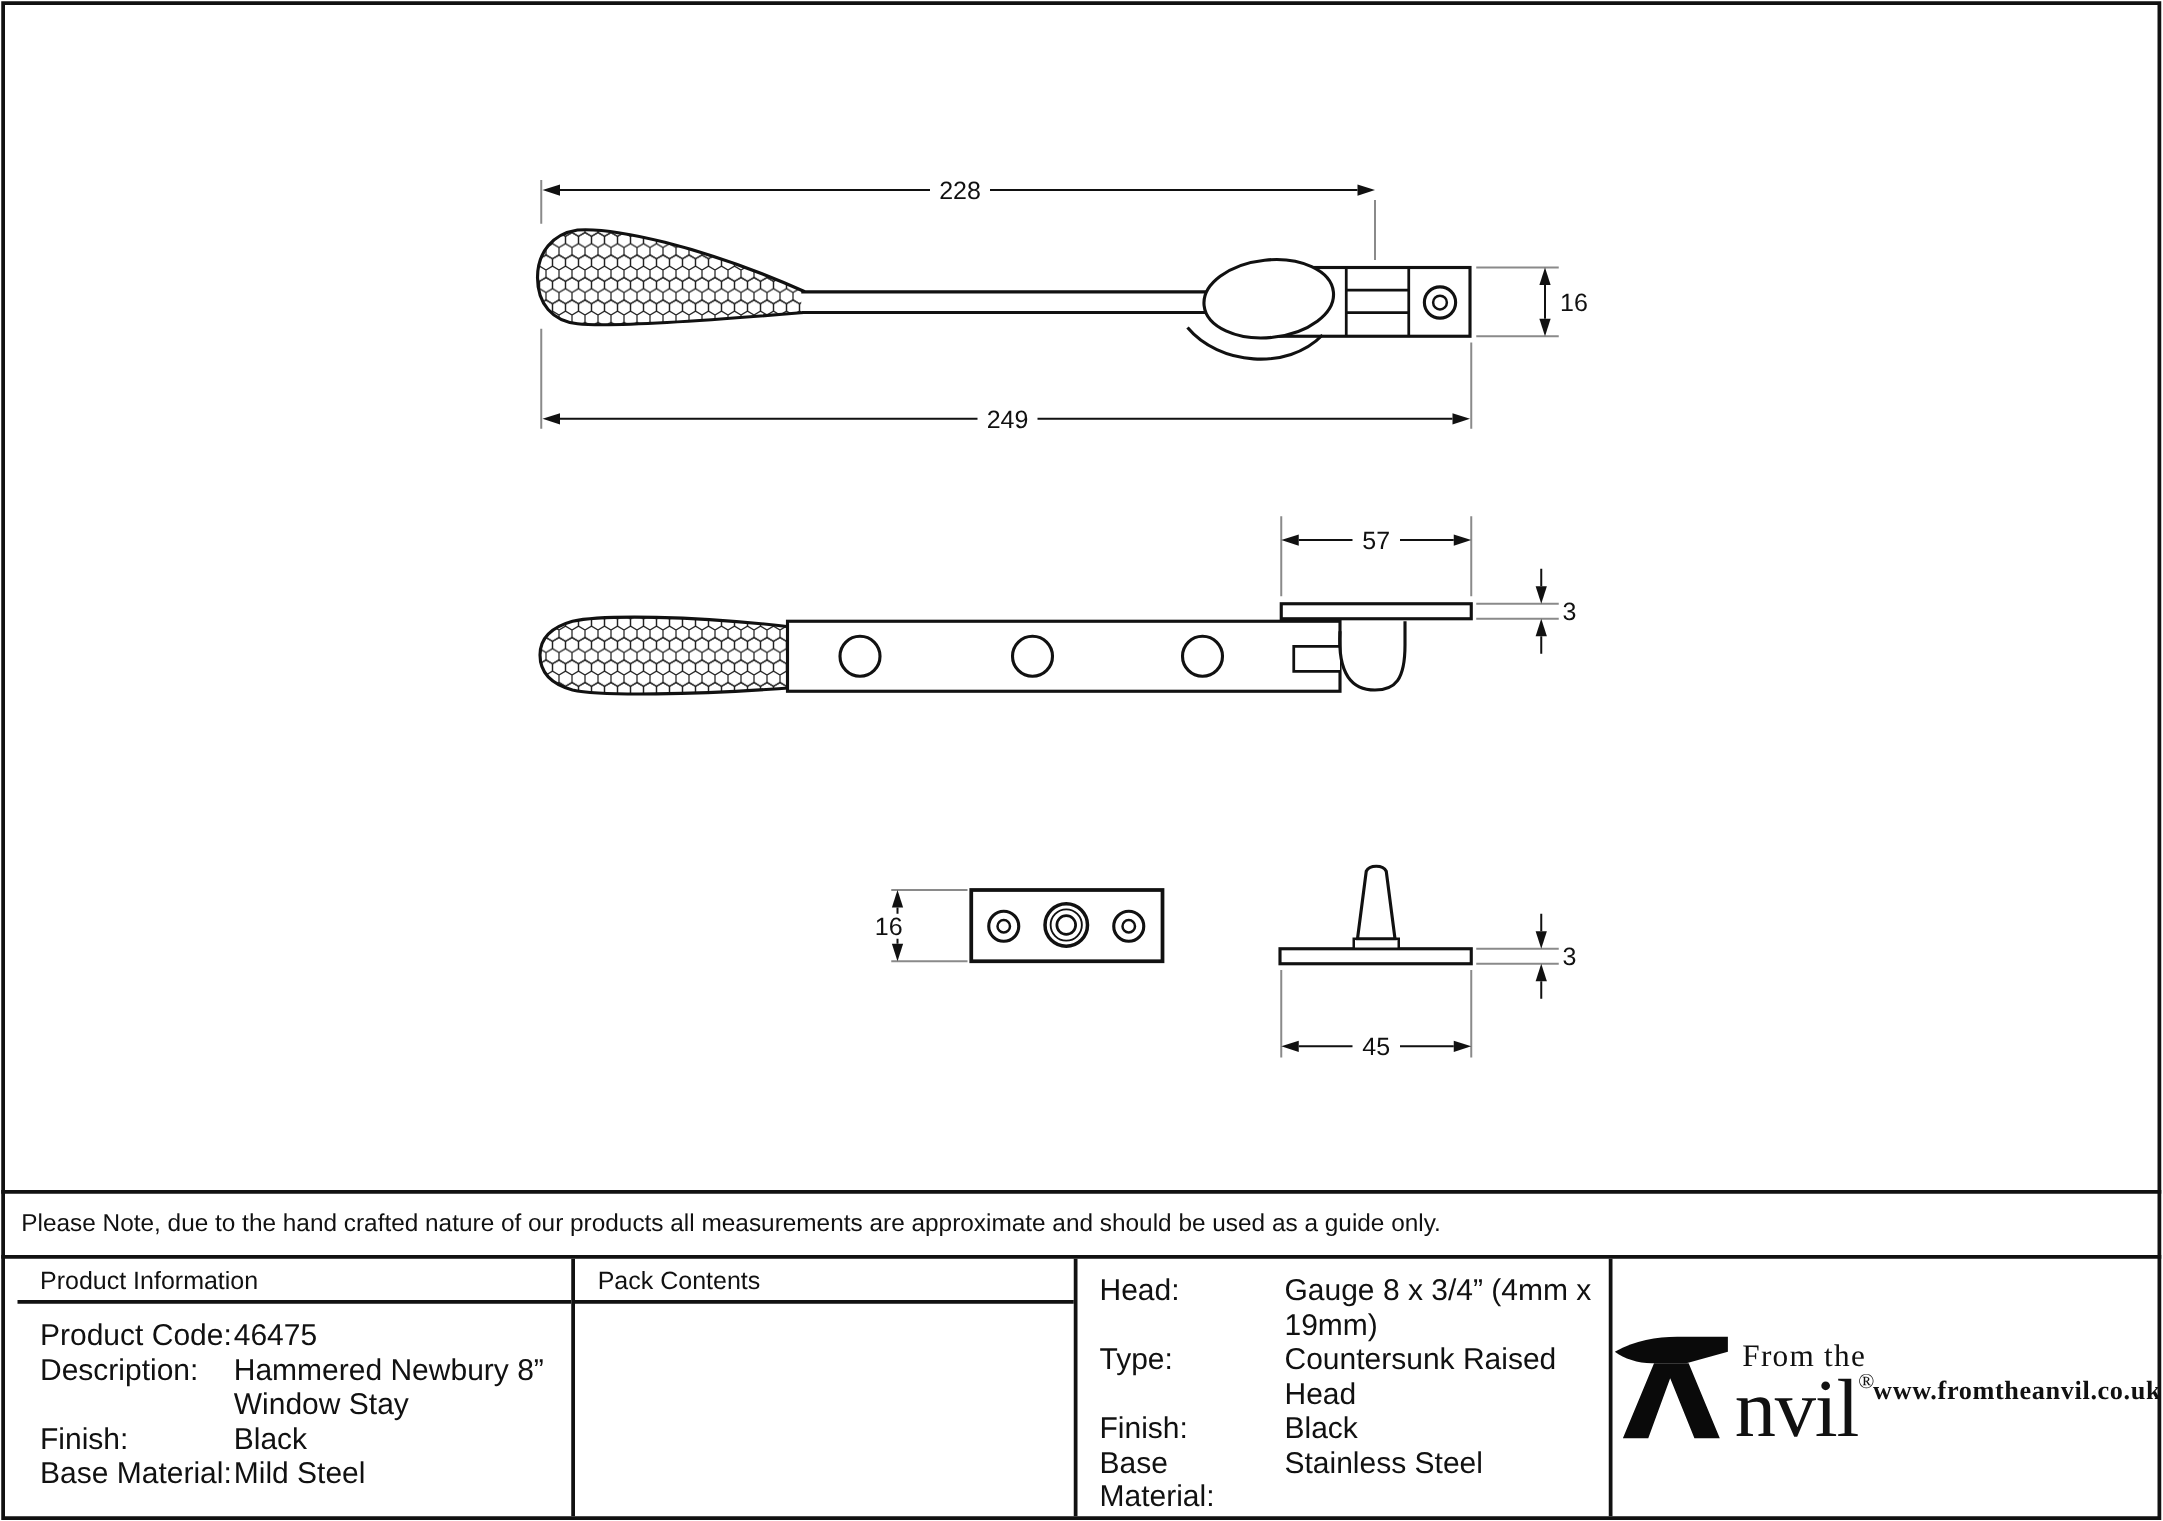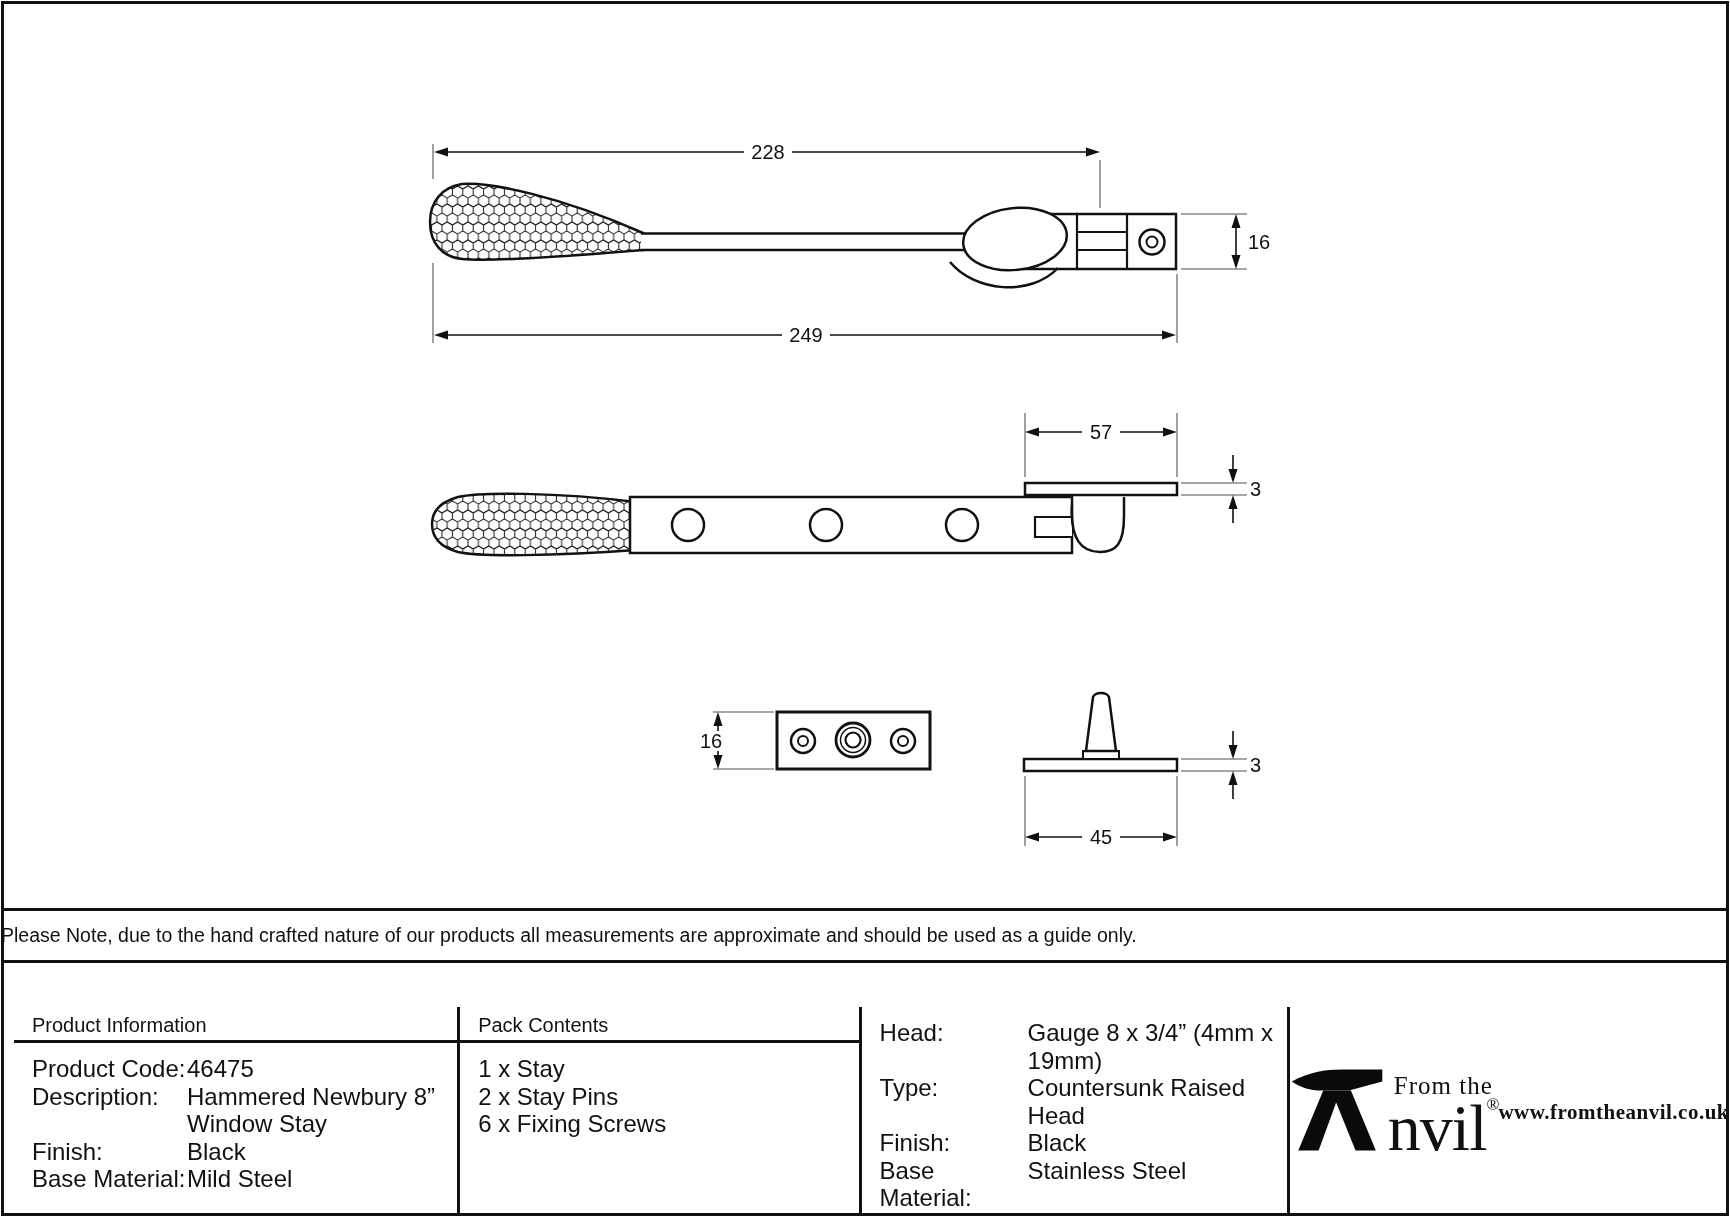--- a/index.html
+++ b/index.html
@@ -6,23 +6,23 @@
   body{
     width:1730px;height:1217px;position:relative;background:#fff;
     font-family:"Liberation Sans",sans-serif;color:#111;overflow:hidden;
   }
   #page-border{
     position:absolute;left:1px;top:1px;width:1728px;height:1215px;
     border:3px solid #111;box-sizing:border-box;pointer-events:none;z-index:5;
   }
   #drawing-svg{position:absolute;left:0;top:0;}
   #note-row{
-    position:absolute;left:1px;top:908px;width:1728px;height:55px;
+    position:absolute;left:1px;top:952px;width:1728px;height:55px;
     border-top:3px solid #111;border-bottom:3px solid #111;box-sizing:border-box;
-    display:flex;align-items:center;font-size:19.5px;
+    display:flex;align-items:center;padding-left:16px;font-size:19.5px;
   }
   #info-table{
     position:absolute;left:1px;top:1007px;width:1728px;height:206px;
     display:flex;box-sizing:border-box;
   }
   .col{box-sizing:border-box;}
   .col + .col{border-left:3px solid #111;}
   .col-header{
     height:36px;line-height:36px;font-size:20px;padding-left:18px;
     border-bottom:3px solid #111;box-sizing:border-box;
@@ -200,25 +200,20 @@
       </div>
       <div class="kv-row">
         <span class="kv-label">Base Material:</span>
         <span class="kv-value">Mild Steel</span>
       </div>
     </div>
   </div>
 
   <div class="col col-pack">
     <div class="col-header">Pack Contents</div>
-    <div class="col-body">
-      <span class="pack-line">1 x Stay</span>
-      <span class="pack-line">2 x Stay Pins</span>
-      <span class="pack-line">6 x Fixing Screws</span>
-    </div>
   </div>
 
   <div class="col col-fixing">
     <div class="col-body">
       <div class="kv-row">
         <span class="kv-label">Head:</span>
         <span class="kv-value">Gauge 8 x 3/4” (4mm x 19mm)</span>
       </div>
       <div class="kv-row">
         <span class="kv-label">Type:</span>

